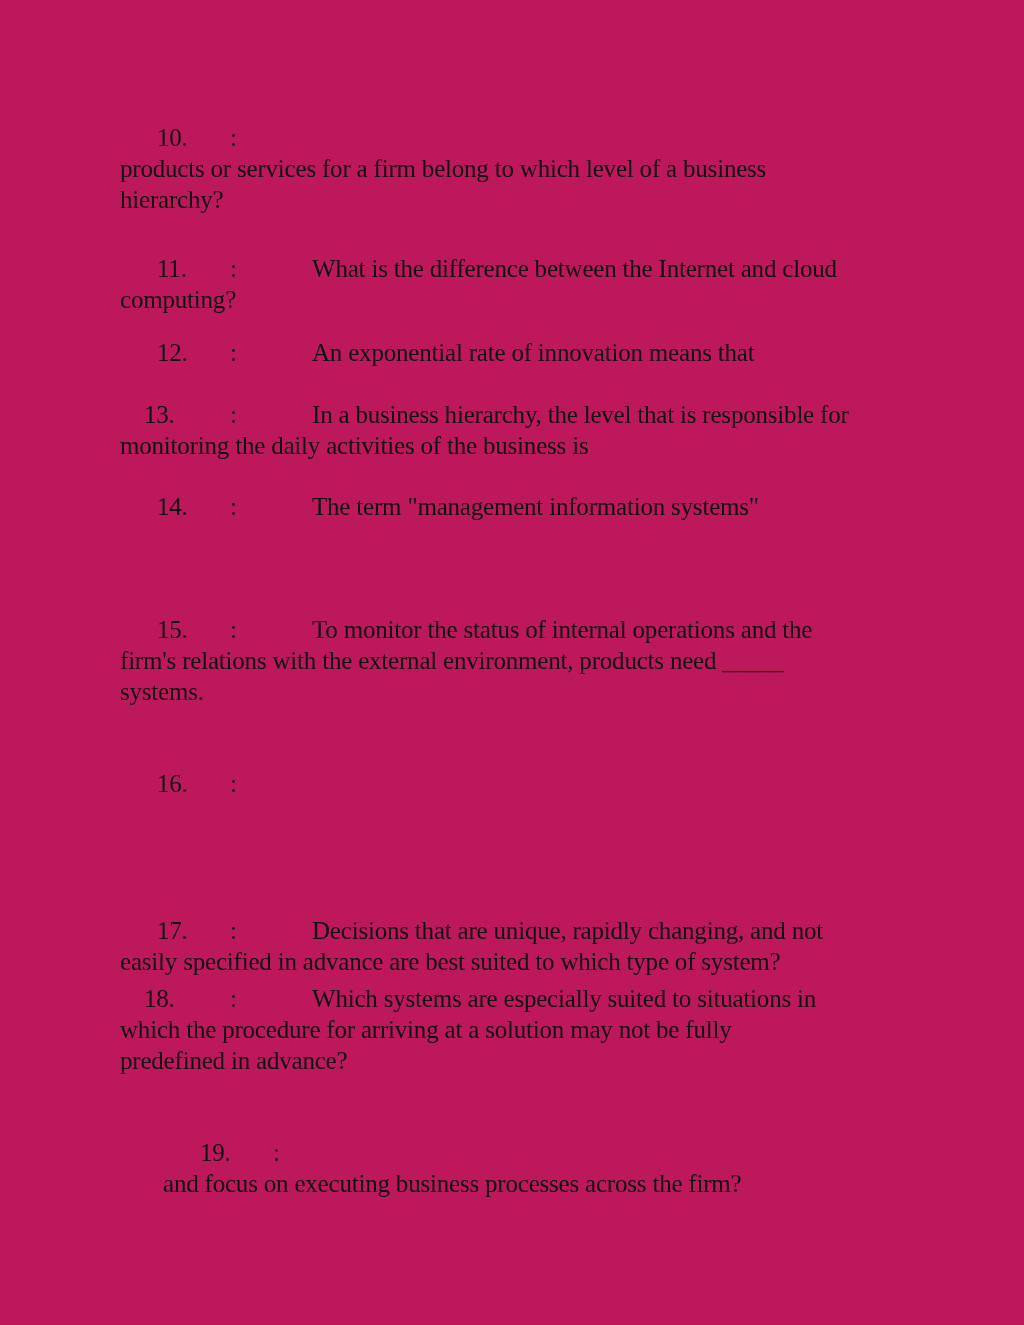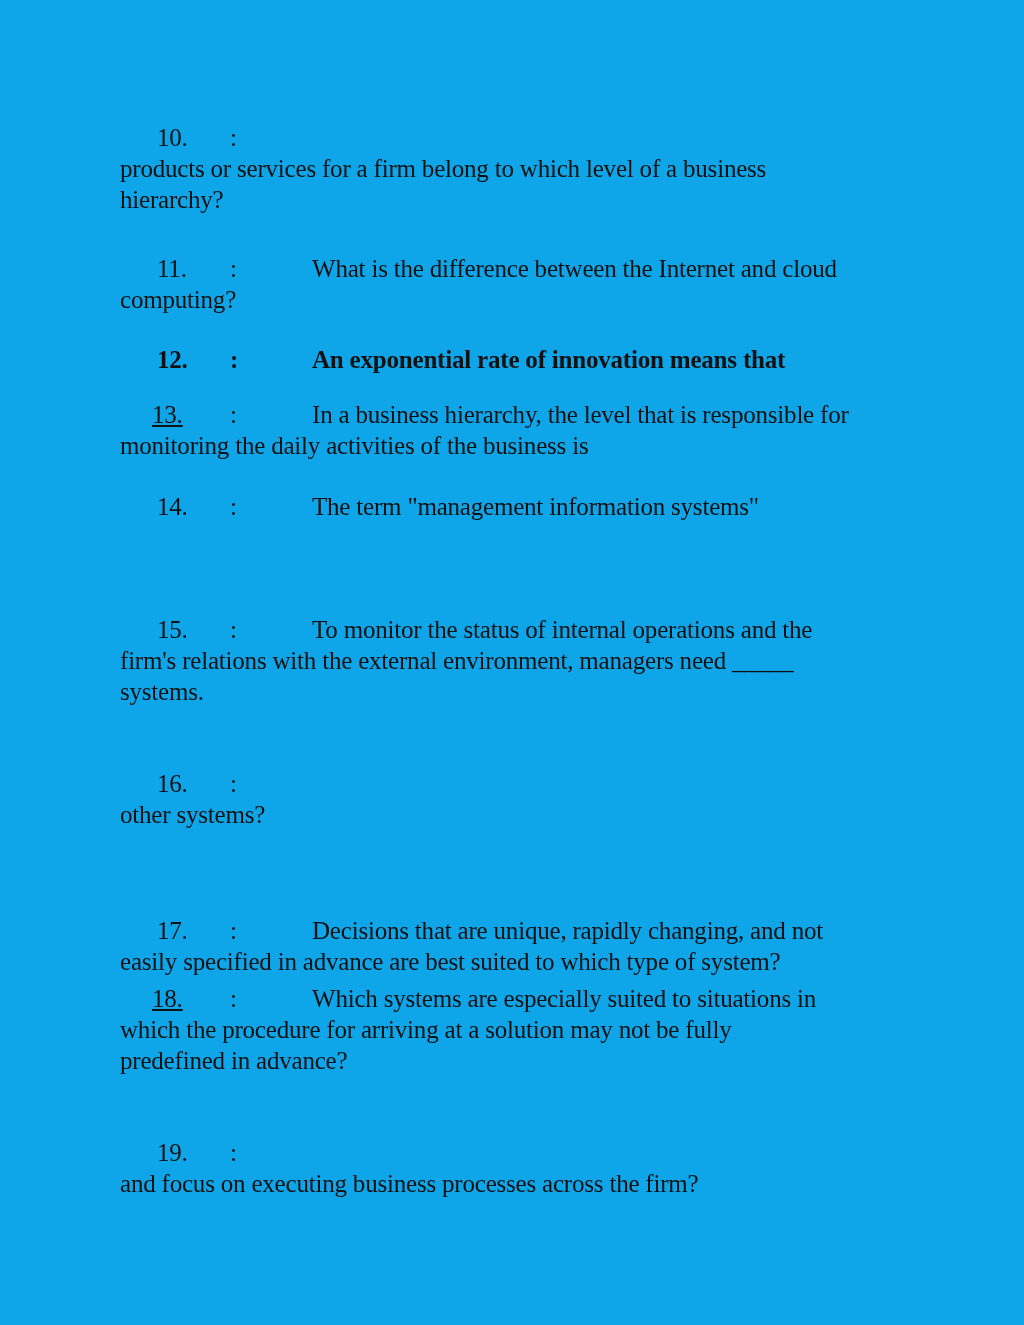--- a/index.html
+++ b/index.html
@@ -14,41 +14,41 @@
       overflow: hidden;
       font-family: "Liberation Serif", "DejaVu Serif", serif;
       color: #111111;
     }
     .page {
       position: absolute;
       left: 0;
       top: 0;
       width: 1024px;
       height: 1325px;
-      background: #0ea5e9;
+      background: #be185d;
     }
     .q {
       position: absolute;
       left: 120px;
       width: 790px;
       font-size: 25px;
       line-height: 31px;
       letter-spacing: -0.2px;
     }
     .q .first {
       position: relative;
       height: 31px;
       white-space: nowrap;
     }
     .q .num {
       position: absolute;
       left: 37px;
       top: 0;
     }
-    .q .num.wide { left: 32px; text-decoration: underline; }
+    .q .num.wide { left: 24px; }
     .q .colon {
       position: absolute;
       left: 110px;
       top: 0;
     }
     .q .lead {
       position: absolute;
       left: 192px;
       top: 0;
       white-space: nowrap;
@@ -74,21 +74,21 @@
 
   <div class="q" style="top:253px;">
     <div class="first">
       <span class="num">11.</span>
       <span class="colon">:</span>
       <span class="lead">What is the difference between the Internet and cloud</span>
     </div>
     <span class="rest">computing?</span>
   </div>
 
-  <div class="q" style="top:344px;font-weight:bold;">
+  <div class="q" style="top:337px;">
     <div class="first">
       <span class="num">12.</span>
       <span class="colon">:</span>
       <span class="lead">An exponential rate of innovation means that</span>
     </div>
     <span class="rest"></span>
   </div>
 
   <div class="q" style="top:399px;">
     <div class="first">
@@ -106,30 +106,29 @@
       <span class="lead">The term "management information systems"</span>
     </div>
   </div>
 
   <div class="q" style="top:614px;">
     <div class="first">
       <span class="num">15.</span>
       <span class="colon">:</span>
       <span class="lead">To monitor the status of internal operations and the</span>
     </div>
-    <span class="rest">firm's relations with the external environment, managers need _____
+    <span class="rest">firm's relations with the external environment, products need _____
 systems.</span>
   </div>
 
   <div class="q" style="top:768px;">
     <div class="first">
       <span class="num">16.</span>
       <span class="colon">:</span>
     </div>
-    <span class="rest">other systems?</span>
   </div>
 
   <div class="q" style="top:891px;margin-top:24px;">
     <div class="first">
       <span class="num">17.</span>
       <span class="colon">:</span>
       <span class="lead">Decisions that are unique, rapidly changing, and not</span>
     </div>
     <span class="rest">easily specified in advance are best suited to which type of system?</span>
   </div>
@@ -137,21 +136,21 @@
   <div class="q" style="top:983px;">
     <div class="first">
       <span class="num wide">18.</span>
       <span class="colon">:</span>
       <span class="lead">Which systems are especially suited to situations in</span>
     </div>
     <span class="rest">which the procedure for arriving at a solution may not be fully
 predefined in advance?</span>
   </div>
 
-  <div class="q" style="top:1137px;">
+  <div class="q" style="top:1137px;margin-left:43px;">
     <div class="first">
       <span class="num">19.</span>
       <span class="colon">:</span>
     </div>
     <span class="rest">and focus on executing business processes across the firm?</span>
   </div>
 
 </div>
 
 </body></html>

